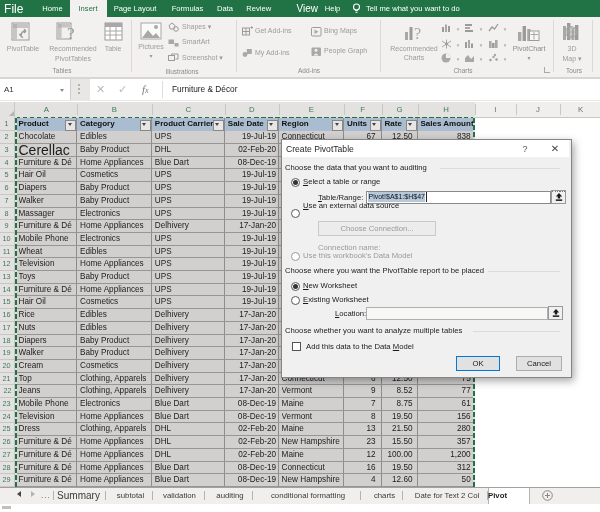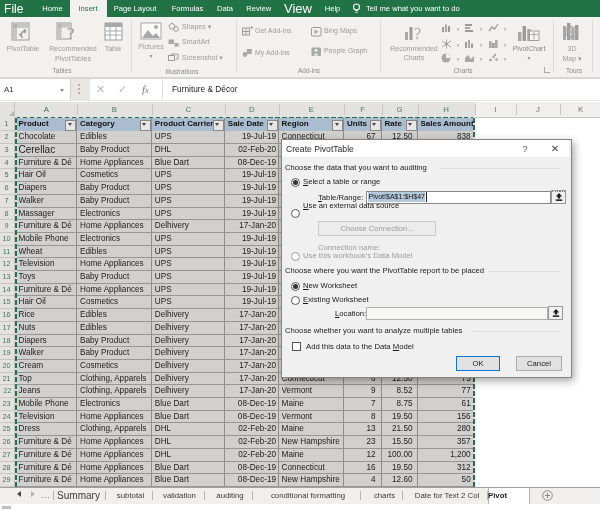--- a/index.html
+++ b/index.html
@@ -7,21 +7,21 @@
 </style></head><body>
 <div style="position:absolute;left:0;top:0;width:600px;height:17px;background:#217346"></div>
 <div style="position:absolute;left:70px;top:0;width:37px;height:17px;background:#f2f1f0"></div>
 <div style="position:absolute;left:-1px;top:0;width:29.5px;height:17px;line-height:18px;text-align:center;font-size:12px;color:#fff">File</div>
 <div style="position:absolute;left:31.5px;top:0;width:42.0px;height:17px;line-height:18px;text-align:center;font-size:7.6px;color:#fff">Home</div>
 <div style="position:absolute;left:69px;top:0;width:38px;height:17px;line-height:18px;text-align:center;font-size:7.6px;color:#217346">Insert</div>
 <div style="position:absolute;left:106.5px;top:0;width:57.0px;height:17px;line-height:18px;text-align:center;font-size:7.6px;color:#fff">Page Layout</div>
 <div style="position:absolute;left:164px;top:0;width:47px;height:17px;line-height:18px;text-align:center;font-size:7.6px;color:#fff">Formulas</div>
 <div style="position:absolute;left:209px;top:0;width:32px;height:17px;line-height:18px;text-align:center;font-size:7.6px;color:#fff">Data</div>
 <div style="position:absolute;left:239px;top:0;width:39.5px;height:17px;line-height:18px;text-align:center;font-size:7.6px;color:#fff">Review</div>
-<div style="position:absolute;left:284px;top:0;width:34px;height:17px;line-height:18px;text-align:left;font-size:13px;color:#fff">View</div>
+<div style="position:absolute;left:284px;top:0;width:34px;height:17px;line-height:18px;text-align:right;font-size:10px;color:#fff">View</div>
 <div style="position:absolute;left:316px;top:0;width:33px;height:17px;line-height:18px;text-align:center;font-size:7.6px;color:#fff">Help</div>
 <svg style="position:absolute;left:352px;top:3px" width="9" height="12" viewBox="0 0 9 12">
     <circle cx="4.5" cy="4" r="3" fill="none" stroke="#fff" stroke-width="1.1"></circle>
     <path d="M3.2 7.5 h2.6 M3.5 9.3 h2" stroke="#fff" stroke-width="1.1"></path>
   </svg>
 <div style="position:absolute;left:366px;top:0;width:200px;height:17px;line-height:18px;font-size:7.6px;color:#fff">Tell me what you want to do</div>
 <div style="position:absolute;left:0;top:17px;width:600px;height:60px;background:#f2f1f0;border-bottom:1px solid #d8d5d2"></div>
 <div style="position:absolute;left:131px;top:20px;width:1px;height:52px;background:#dcd9d6"></div>
 <div style="position:absolute;left:236px;top:20px;width:1px;height:52px;background:#dcd9d6"></div>
 <div style="position:absolute;left:380px;top:20px;width:1px;height:52px;background:#dcd9d6"></div>
@@ -340,21 +340,21 @@
 <div style="position:absolute;left:473.7px;top:117px;width:1px;height:14.300000000000011px;background:#8f8d8b"></div>
 <div style="position:absolute;left:420.5px;top:117px;width:53.19999999999999px;height:14.300000000000011px;line-height:14.300000000000011px;font-size:8px;font-weight:bold;color:#111;overflow:hidden;white-space:nowrap">Sales Amount</div>
 <div style="position:absolute;left:18.5px;top:131.3px;width:57.5px;height:12.7px;line-height:12.7px;text-align:left;font-size:8.2px;color:#1c1c1c;overflow:hidden;white-space:nowrap">Chocolate</div>
 <div style="position:absolute;left:80px;top:131.3px;width:70.80000000000001px;height:12.7px;line-height:12.7px;text-align:left;font-size:8.2px;color:#1c1c1c;overflow:hidden;white-space:nowrap">Edibles</div>
 <div style="position:absolute;left:154.8px;top:131.3px;width:69.0px;height:12.7px;line-height:12.7px;text-align:left;font-size:8.2px;color:#1c1c1c;overflow:hidden;white-space:nowrap">UPS</div>
 <div style="position:absolute;left:224.8px;top:131.3px;width:51.30000000000001px;height:12.7px;line-height:12.7px;text-align:right;font-size:8.2px;color:#1c1c1c;overflow:hidden;white-space:nowrap">19-Jul-19</div>
 <div style="position:absolute;left:281.6px;top:131.3px;width:61.39999999999998px;height:12.7px;line-height:12.7px;text-align:left;font-size:8.2px;color:#1c1c1c;overflow:hidden;white-space:nowrap">Connecticut</div>
 <div style="position:absolute;left:344px;top:131.3px;width:31.5px;height:12.7px;line-height:12.7px;text-align:right;font-size:8.2px;color:#1c1c1c;overflow:hidden;white-space:nowrap">67</div>
 <div style="position:absolute;left:381.5px;top:131.3px;width:31.0px;height:12.7px;line-height:12.7px;text-align:right;font-size:8.2px;color:#1c1c1c;overflow:hidden;white-space:nowrap">12.50</div>
 <div style="position:absolute;left:417.5px;top:131.3px;width:53.19999999999999px;height:12.7px;line-height:12.7px;text-align:right;font-size:8.2px;color:#1c1c1c;overflow:hidden;white-space:nowrap">838</div>
-<div style="position:absolute;left:18.5px;top:144.0px;width:57.5px;height:12.7px;line-height:12.7px;text-align:left;font-size:10px;color:#1c1c1c;overflow:hidden;white-space:nowrap">Cerellac</div>
+<div style="position:absolute;left:18.5px;top:144.0px;width:57.5px;height:12.7px;line-height:12.7px;text-align:left;font-size:14px;color:#1c1c1c;overflow:hidden;white-space:nowrap">Cerellac</div>
 <div style="position:absolute;left:80px;top:144.0px;width:70.80000000000001px;height:12.7px;line-height:12.7px;text-align:left;font-size:8.2px;color:#1c1c1c;overflow:hidden;white-space:nowrap">Baby Product</div>
 <div style="position:absolute;left:154.8px;top:144.0px;width:69.0px;height:12.7px;line-height:12.7px;text-align:left;font-size:8.2px;color:#1c1c1c;overflow:hidden;white-space:nowrap">DHL</div>
 <div style="position:absolute;left:224.8px;top:144.0px;width:51.30000000000001px;height:12.7px;line-height:12.7px;text-align:right;font-size:8.2px;color:#1c1c1c;overflow:hidden;white-space:nowrap">02-Feb-20</div>
 <div style="position:absolute;left:18.5px;top:156.70000000000002px;width:57.5px;height:12.7px;line-height:12.7px;text-align:left;font-size:8.2px;color:#1c1c1c;overflow:hidden;white-space:nowrap">Furniture &amp; Dé</div>
 <div style="position:absolute;left:80px;top:156.70000000000002px;width:70.80000000000001px;height:12.7px;line-height:12.7px;text-align:left;font-size:8.2px;color:#1c1c1c;overflow:hidden;white-space:nowrap">Home Appliances</div>
 <div style="position:absolute;left:154.8px;top:156.70000000000002px;width:69.0px;height:12.7px;line-height:12.7px;text-align:left;font-size:8.2px;color:#1c1c1c;overflow:hidden;white-space:nowrap">Blue Dart</div>
 <div style="position:absolute;left:224.8px;top:156.70000000000002px;width:51.30000000000001px;height:12.7px;line-height:12.7px;text-align:right;font-size:8.2px;color:#1c1c1c;overflow:hidden;white-space:nowrap">08-Dec-19</div>
 <div style="position:absolute;left:18.5px;top:169.4px;width:57.5px;height:12.7px;line-height:12.7px;text-align:left;font-size:8.2px;color:#1c1c1c;overflow:hidden;white-space:nowrap">Hair Oil</div>
 <div style="position:absolute;left:80px;top:169.4px;width:70.80000000000001px;height:12.7px;line-height:12.7px;text-align:left;font-size:8.2px;color:#1c1c1c;overflow:hidden;white-space:nowrap">Cosmetics</div>
 <div style="position:absolute;left:154.8px;top:169.4px;width:69.0px;height:12.7px;line-height:12.7px;text-align:left;font-size:8.2px;color:#1c1c1c;overflow:hidden;white-space:nowrap">UPS</div>

